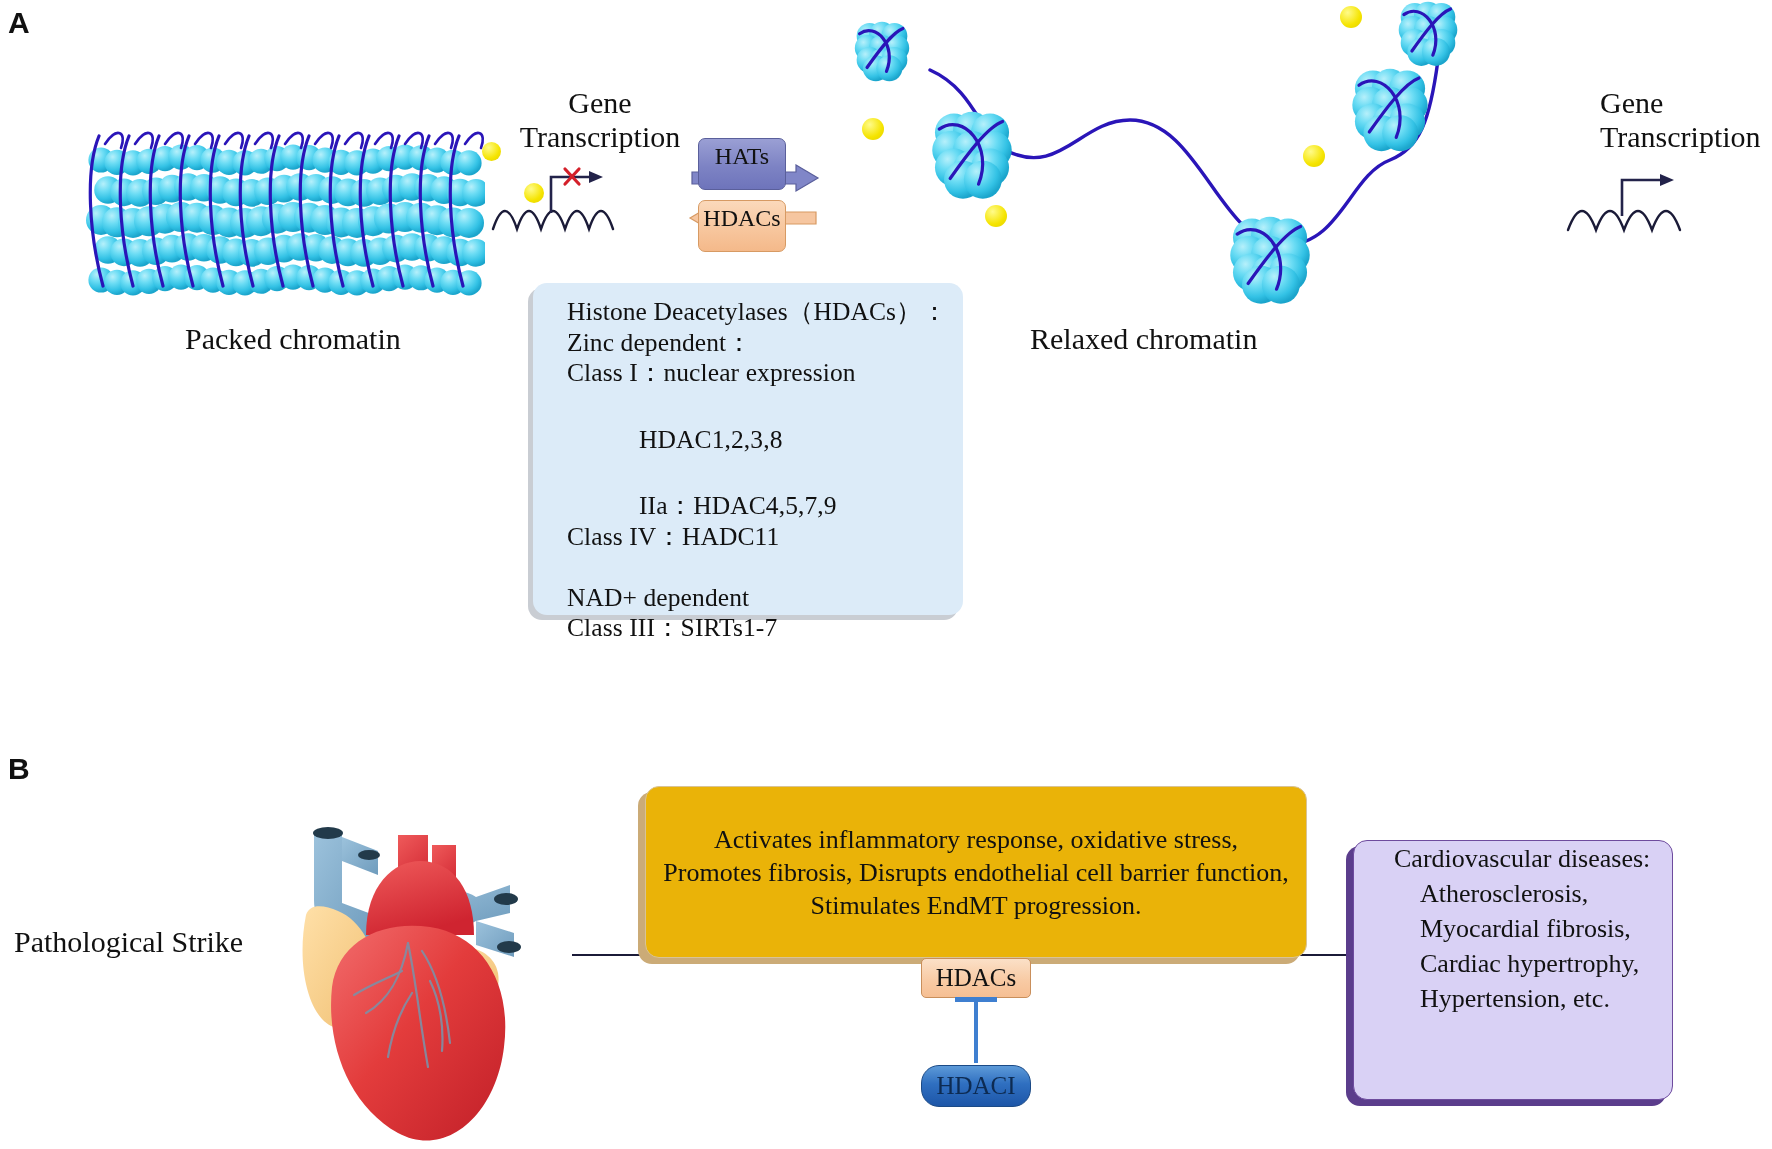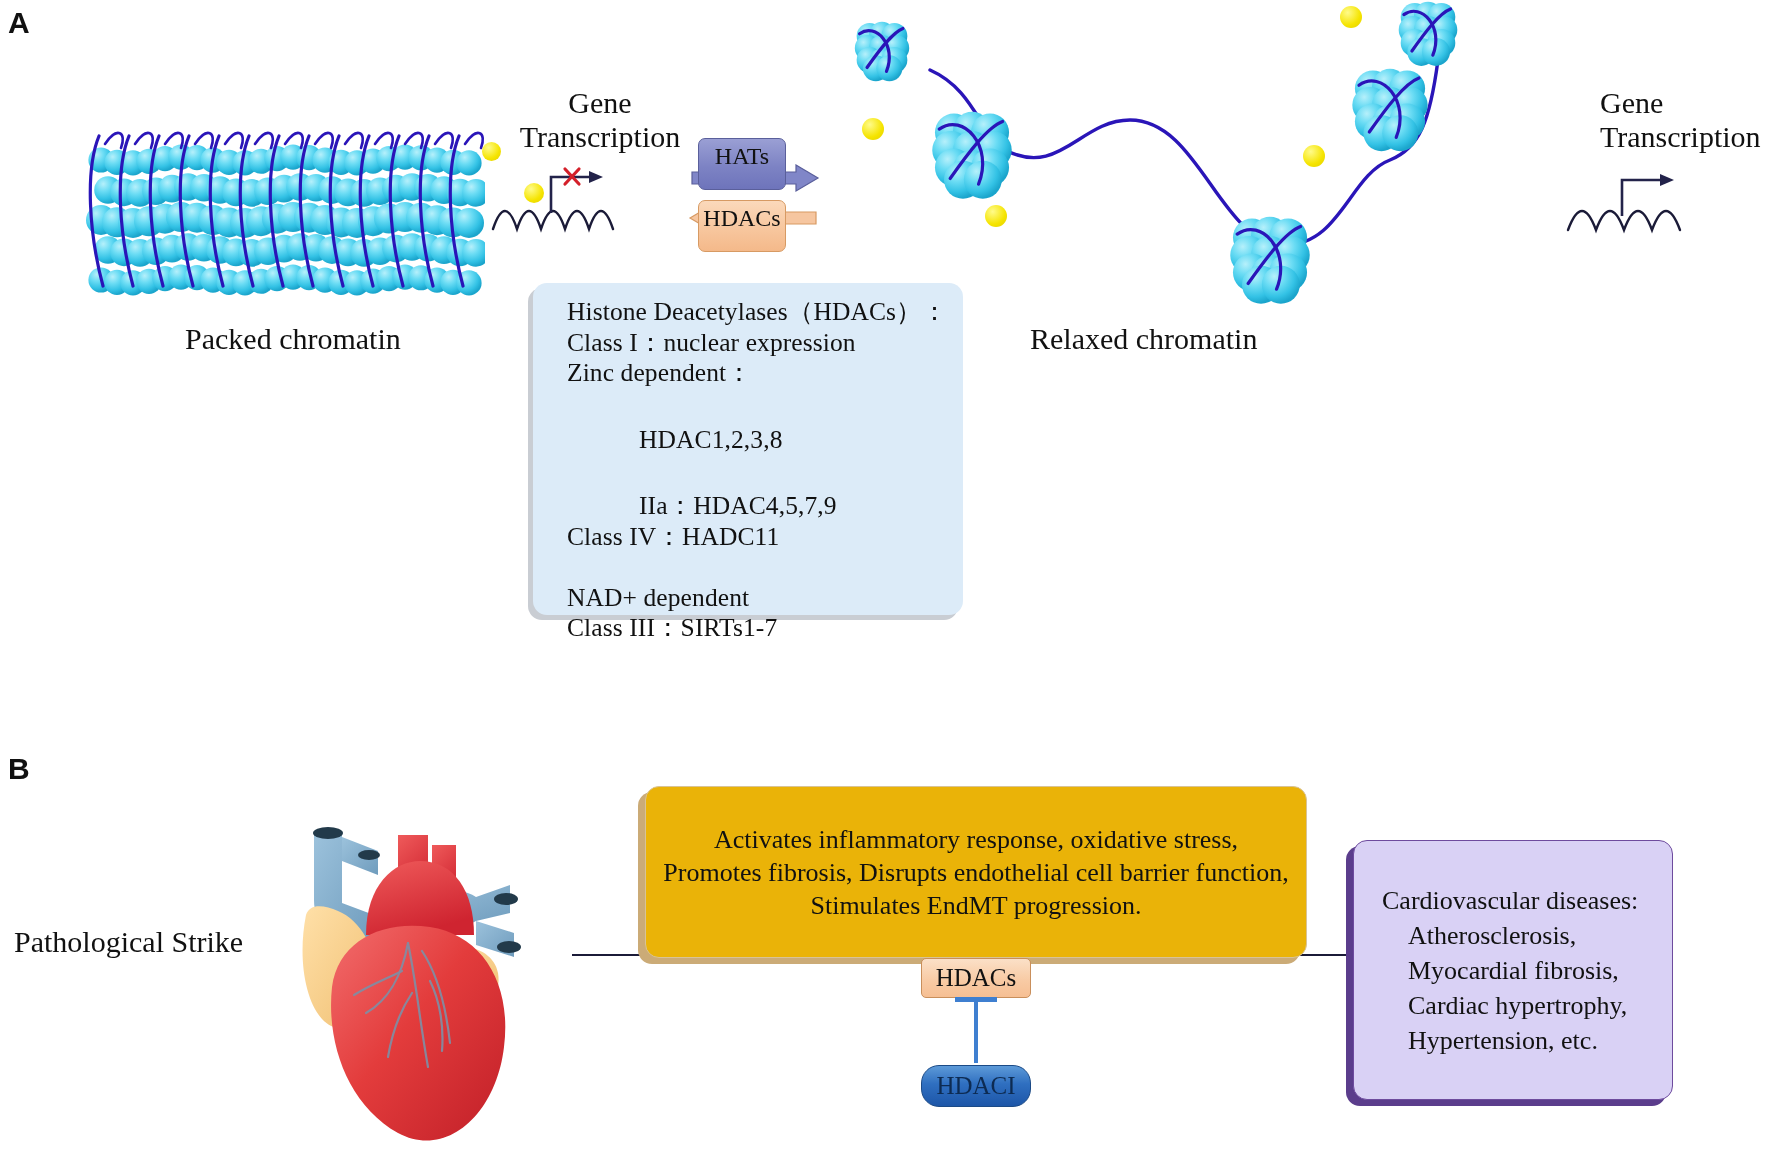--- a/index.html
+++ b/index.html
@@ -46,22 +46,22 @@
     background:#eab308;border:1px solid #d8c396;border-radius:14px;
     box-shadow:-7px 6px 0 0 #cbab77;
     display:flex;flex-direction:column;align-items:center;justify-content:center;
   }
   #tan-box .ln{font-size:26px;line-height:33px;white-space:nowrap;text-align:center;}
 
   #purple-box{
     left:1353px;top:840px;width:320px;height:260px;
     background:#d9d1f5;border:1px solid #6e4b9e;border-radius:14px;
     box-shadow:-7px 6px 0 0 #5b3d8c;
-    display:flex;flex-direction:column;justify-content:center;
-    box-sizing:border-box;padding-left:28px;
+    display:flex;flex-direction:column;
+    box-sizing:border-box;padding-left:40px;
   }
   #purple-box .ln{font-size:26px;line-height:35px;white-space:nowrap;}
   #purple-box .ind{padding-left:26px;}
 
   #hdacs-small{
     left:921px;top:958px;width:110px;height:40px;box-sizing:border-box;
     border:1px solid #c98f5b;border-radius:5px;
     background:linear-gradient(180deg,#fbe0c7 0%,#f8cba5 55%,#f6bf93 100%);
     font-size:25px;line-height:38px;text-align:center;
   }
@@ -371,22 +371,22 @@
   <svg width="170" height="80" viewBox="0 0 170 80">
     <path d="M8,62 Q22,24 36,62 Q50,24 64,62 Q78,24 92,62 Q106,24 120,62" fill="none" stroke="#1b1b38" stroke-width="2.4" stroke-linecap="round"></path>
     <path d="M62,48 L62,12 L100,12" fill="none" stroke="#23234a" stroke-width="2.6"></path>
     <polygon points="100,6 114,12 100,18" fill="#23234a"></polygon>
   </svg>
 </div>
 
 <div class="abs" id="info-box">
   <div id="info-lines">
       <div class="ln">Histone Deacetylases（HDACs）：</div>
+      <div class="ln">Zinc dependent：</div>
       <div class="ln">Class I：nuclear expression</div>
-      <div class="ln">Zinc dependent：</div>
       <div class="ln ind">HDAC1,2,3,8</div>
       <div class="ln ind">IIa：HDAC4,5,7,9</div>
       <div class="ln">Class IV：HADC11</div>
       <div class="spacer"></div>
       <div class="ln">NAD+ dependent</div>
       <div class="ln">Class III：SIRTs1-7</div>
     </div>
 </div>
 
 <div class="abs panel-letter" style="left:8px;top:752px;">B</div>

